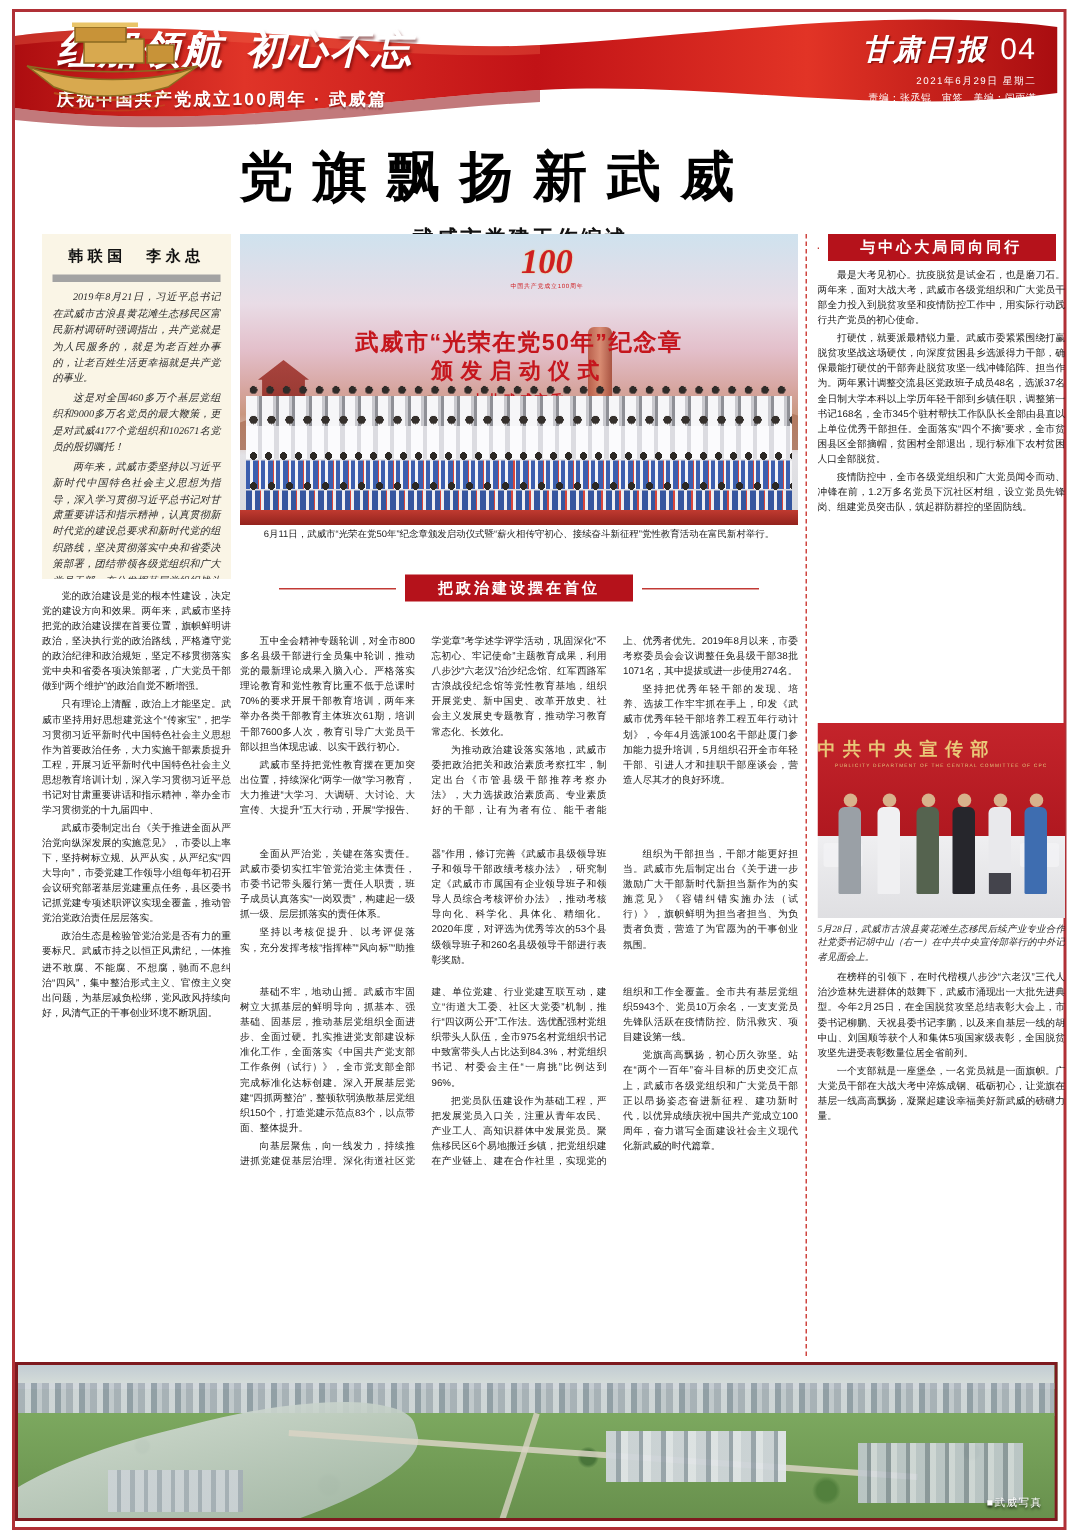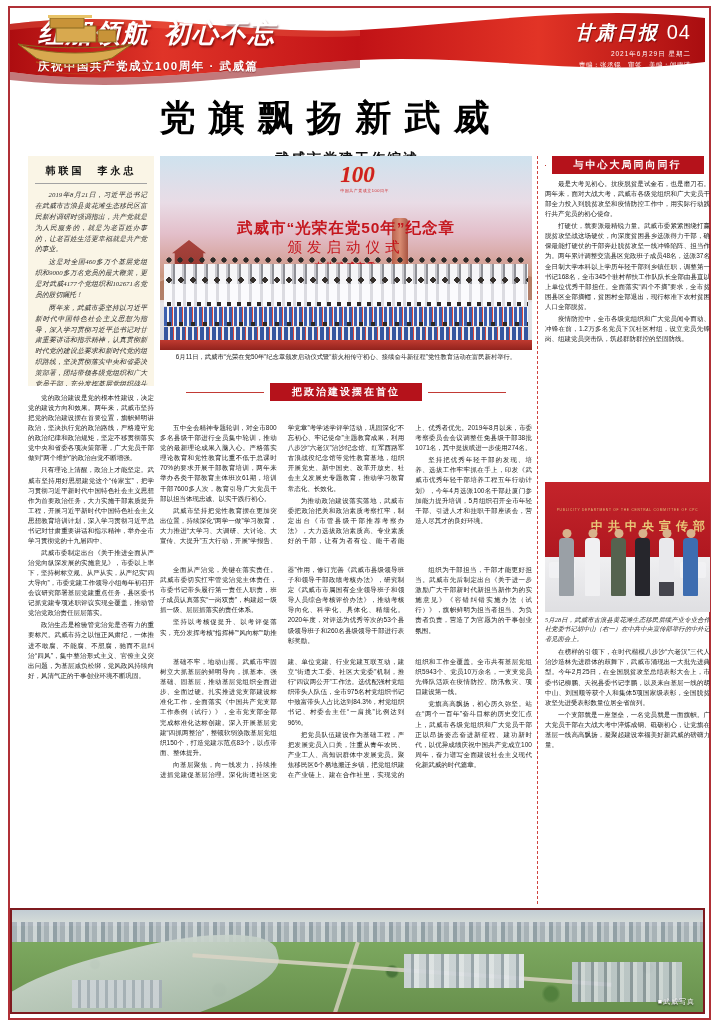--- a/index.html
+++ b/index.html
@@ -35,48 +35,48 @@
   .sec-head{display:flex;align-items:center;margin:22px 26px;}
   .sec-head::before,.sec-head::after{content:"";flex:1;border-top:1px solid #c23a35;}
   .pill{background:#b5121b;color:#fff;font-size:10px;font-weight:bold;letter-spacing:2px;
         padding:2px 22px;margin:0 6px;white-space:nowrap;}
   .cols3{columns:3;column-gap:11px;overflow:hidden;}
 
   
   .leftcol{position:absolute;left:28px;top:156px;width:126px;height:748px;overflow:hidden;}
   .author-box{height:230px;background:#faf5e6;padding:8px 7px;box-sizing:border-box;overflow:hidden;}
   .authors{font-size:10px;font-weight:bold;letter-spacing:3px;text-align:center;color:#111;
-           border-bottom:1px solid #a3a3a3;padding-bottom:5px;margin-bottom:6px;}
+           border-bottom:5px solid #a3a3a3;padding-bottom:5px;margin-bottom:6px;}
   .intro{font-family:"Liberation Serif",serif;font-style:italic;font-size:6.8px;line-height:1.6;
          text-align:justify;color:#2b2b2b;}
   .intro p{margin:0 0 2px 0;text-indent:2em;}
   .leftbody{margin-top:7px;height:505px;overflow:hidden;}
 
   
   .centercol{position:absolute;left:160px;top:156px;width:372px;height:748px;}
   .photo-main{position:relative;height:194px;overflow:hidden;
     background:linear-gradient(180deg,#cfe2ee 0%,#e9dce6 24%,#e3bfca 40%,#d8a8a4 52%,#c9977f 62%,#e3e2e6 76%,#d7dade 100%);}
   .mountains{position:absolute;left:0;top:98px;width:100%;height:46px;opacity:.8;
     background:linear-gradient(180deg,#b97f63,#a56a50);
     clip-path:polygon(0 60%,10% 30%,22% 55%,34% 20%,48% 58%,60% 28%,74% 52%,88% 22%,100% 50%,100% 100%,0 100%);}
   .pm-structure{position:absolute;left:12px;top:84px;width:34px;height:60px;opacity:.85;
     background:linear-gradient(180deg,#9e2f27,#7c1f1a);clip-path:polygon(0 22%,50% 0,100% 22%,92% 22%,92% 100%,8% 100%,8% 22%);}
   .pm-column{position:absolute;left:232px;top:62px;width:16px;height:74px;opacity:.9;
     background:linear-gradient(90deg,#b5563f,#d8876a 50%,#a34a36);border-radius:4px 4px 0 0;}
-  .pm-logo{position:absolute;left:55%;top:6px;transform:translateX(-50%);color:#cf1f22;}
+  .pm-logo{position:absolute;left:55%;top:6px;transform:translateX(-50%);text-align:center;color:#cf1f22;}
   .pm-logo .n{font-size:23px;font-weight:900;font-style:italic;font-family:"Liberation Serif",serif;
               text-shadow:0 0 1px #e8b23a;}
   .pm-logo .t{font-size:4px;letter-spacing:.5px;}
   .pm-callig{position:absolute;left:0;top:42px;width:100%;text-align:center;
     font-family:"Liberation Serif",serif;font-style:italic;font-weight:bold;font-size:12.5px;
     letter-spacing:3px;color:#bd942f;text-shadow:0 1px 1px rgba(120,80,0,.3);}
   .pm-title{position:absolute;left:0;top:62px;width:100%;text-align:center;color:#c5161d;
     font-weight:900;font-size:15.5px;letter-spacing:1px;}
   .pm-title2{position:absolute;left:0;top:82px;width:100%;text-align:center;color:#c5161d;
-    font-weight:400;font-size:14.5px;letter-spacing:5px;}
+    font-weight:700;font-size:14.5px;letter-spacing:5px;}
   .pm-org{position:absolute;left:0;top:104px;width:100%;text-align:center;color:#c5161d;
     font-weight:bold;font-size:8.5px;line-height:1.5;letter-spacing:2px;}
   .prow{position:absolute;left:4px;right:4px;background-repeat:repeat-x,no-repeat;}
   .row-a1{bottom:64px;height:30px;
     background-image:radial-gradient(circle 2.6px at 5px 4px,#2f2b28 97%,transparent),
       repeating-linear-gradient(90deg,#f6f6f8 0 7px,#c9c9ce 7px 9px,#8f9096 9px 11px);
     background-size:11px 9px,100% 22px;background-position:0 0,0 8px;}
   .row-a2{bottom:44px;height:30px;
     background-image:radial-gradient(circle 2.8px at 5px 4px,#35302c 97%,transparent),
       repeating-linear-gradient(90deg,#fbfbfd 0 8px,#dcdce1 8px 11px);
@@ -95,22 +95,22 @@
   .sec-body2{height:92px;}
   .sec-body3{height:226px;}
 
   
   .vdash{position:absolute;left:537px;top:156px;height:748px;border-left:1px dashed #cf4540;}
   .rightcol{position:absolute;left:545px;top:156px;width:165px;height:748px;overflow:hidden;}
   .rightcol .sec-head{margin:0 0 5px 0;}
   .rp-top{height:300px;overflow:hidden;}
   .photo-right{position:relative;height:130px;margin:3px 0 3px 0;overflow:hidden;
     background:linear-gradient(180deg,#c4242b 0%,#b01820 58%,#efeff1 58%,#dfdfe2 100%);}
-  .pr-title{position:absolute;left:0;top:9px;width:100%;text-align:right;color:#e9c878;
-    font-weight:bold;font-size:12px;letter-spacing:5px;margin-top:27px;}
+  .pr-title{position:absolute;left:0;top:9px;width:100%;text-align:left;color:#e9c878;
+    font-weight:bold;font-size:12px;letter-spacing:5px;}
   .pr-sub{position:absolute;left:0;top:26px;width:100%;text-align:center;color:#e3c27a;
     font-size:3.2px;letter-spacing:.8px;}
   .pr-chair{position:absolute;bottom:34px;width:26px;height:16px;background:#f2f2f4;border-radius:2px;opacity:.9;}
   .pp{position:absolute;bottom:16px;width:15px;height:58px;border-radius:4px 4px 1px 1px;}
   .pp::before{content:"";position:absolute;left:50%;top:-9px;transform:translateX(-50%);
     width:9px;height:9px;border-radius:50%;background:#d8b28c;}
   .pp1{left:14px;background:#9aa0a6;}
   .pp2{left:40px;background:#f0f0f2;}
   .pp3{left:66px;background:#55634f;}
   .pp4{left:90px;background:#26262c;}

